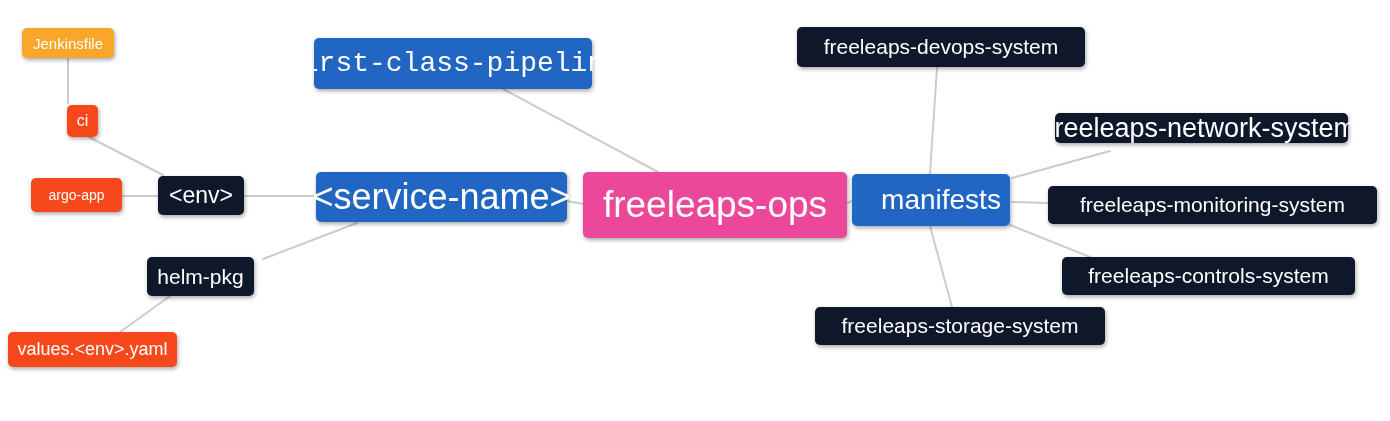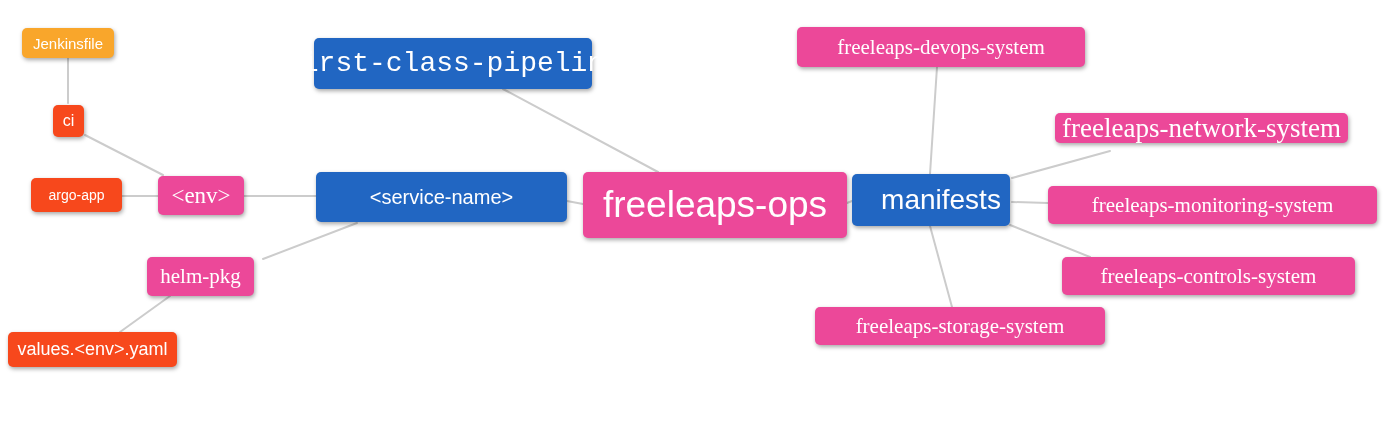--- a/index.html
+++ b/index.html
@@ -29,21 +29,21 @@
     align-items: center;
     justify-content: center;
     color: #ffffff;
     border-radius: 5px;
     box-shadow: 1px 2px 4px rgba(0,0,0,0.35);
     white-space: nowrap;
     box-sizing: border-box;
     cursor: default;
   }
   .node.blue   { background: #2166C2; }
-  .node.green  { background: #ec4899; font-family: Liberation Serif, serif; }
+  .node.green  { background: #0f172a; }
   .node.red    { background: #F7481C; }
   .node.orange { background: #F9A62B; }
   .node.dark   { background: #ec4899; }
 </style>
 </head>
 <body>
 
 <div id="canvas">
 
   <svg id="edges" viewBox="0 0 1390 421" xmlns="http://www.w3.org/2000/svg">
@@ -60,33 +60,33 @@
       <line x1="930" y1="174" x2="937" y2="67"></line>
       <line x1="1012" y1="178" x2="1110" y2="151"></line>
       <line x1="1012" y1="202" x2="1048" y2="203"></line>
       <line x1="1010" y1="225" x2="1090" y2="257"></line>
       <line x1="930" y1="226" x2="952" y2="307"></line>
     </g>
   </svg>
 
   <div class="node orange" style="left:22px; top:28px; width:92px; height:30px; font-size:15px;">Jenkinsfile</div>
 
-  <div class="node red" style="left:53px; top:105px; width:31px; height:32px; font-size:16px;">ci</div>
+  <div class="node red" style="left:67px; top:105px; width:31px; height:32px; font-size:16px;">ci</div>
 
   <div class="node red" style="left:31px; top:178px; width:91px; height:34px; font-size:14px;">argo-app</div>
 
   <div class="node green" style="left:158px; top:176px; width:86px; height:39px; font-size:23px;">&lt;env&gt;</div>
 
   <div class="node green" style="left:147px; top:257px; width:107px; height:39px; font-size:21px;">helm-pkg</div>
 
   <div class="node red" style="left:8px; top:332px; width:169px; height:35px; font-size:18px;">values.&lt;env&gt;.yaml</div>
 
   <div class="node blue" style="left:314px; top:38px; width:278px; height:51px; font-size:28px;font-family:Liberation Mono, monospace;">first-class-pipeline</div>
 
-  <div class="node blue" style="left:316px; top:172px; width:251px; height:50px; font-size:20px;">&lt;service-name&gt;</div>
+  <div class="node blue" style="left:316px; top:172px; width:251px; height:50px; font-size:36px;">&lt;service-name&gt;</div>
 
   <div class="node dark" style="left:583px; top:172px; width:264px; height:66px; font-size:37px;">freeleaps-ops</div>
 
   <div class="node blue" style="left:852px; top:174px; width:158px; height:52px; font-size:28px;padding-left:20px;">manifests</div>
 
   <div class="node green" style="left:797px; top:27px; width:288px; height:40px; font-size:21px;">freeleaps-devops-system</div>
 
   <div class="node green" style="left:1055px; top:113px; width:293px; height:30px; font-size:27px;">freeleaps-network-system</div>
 
   <div class="node green" style="left:1048px; top:186px; width:329px; height:38px; font-size:21px;">freeleaps-monitoring-system</div>

